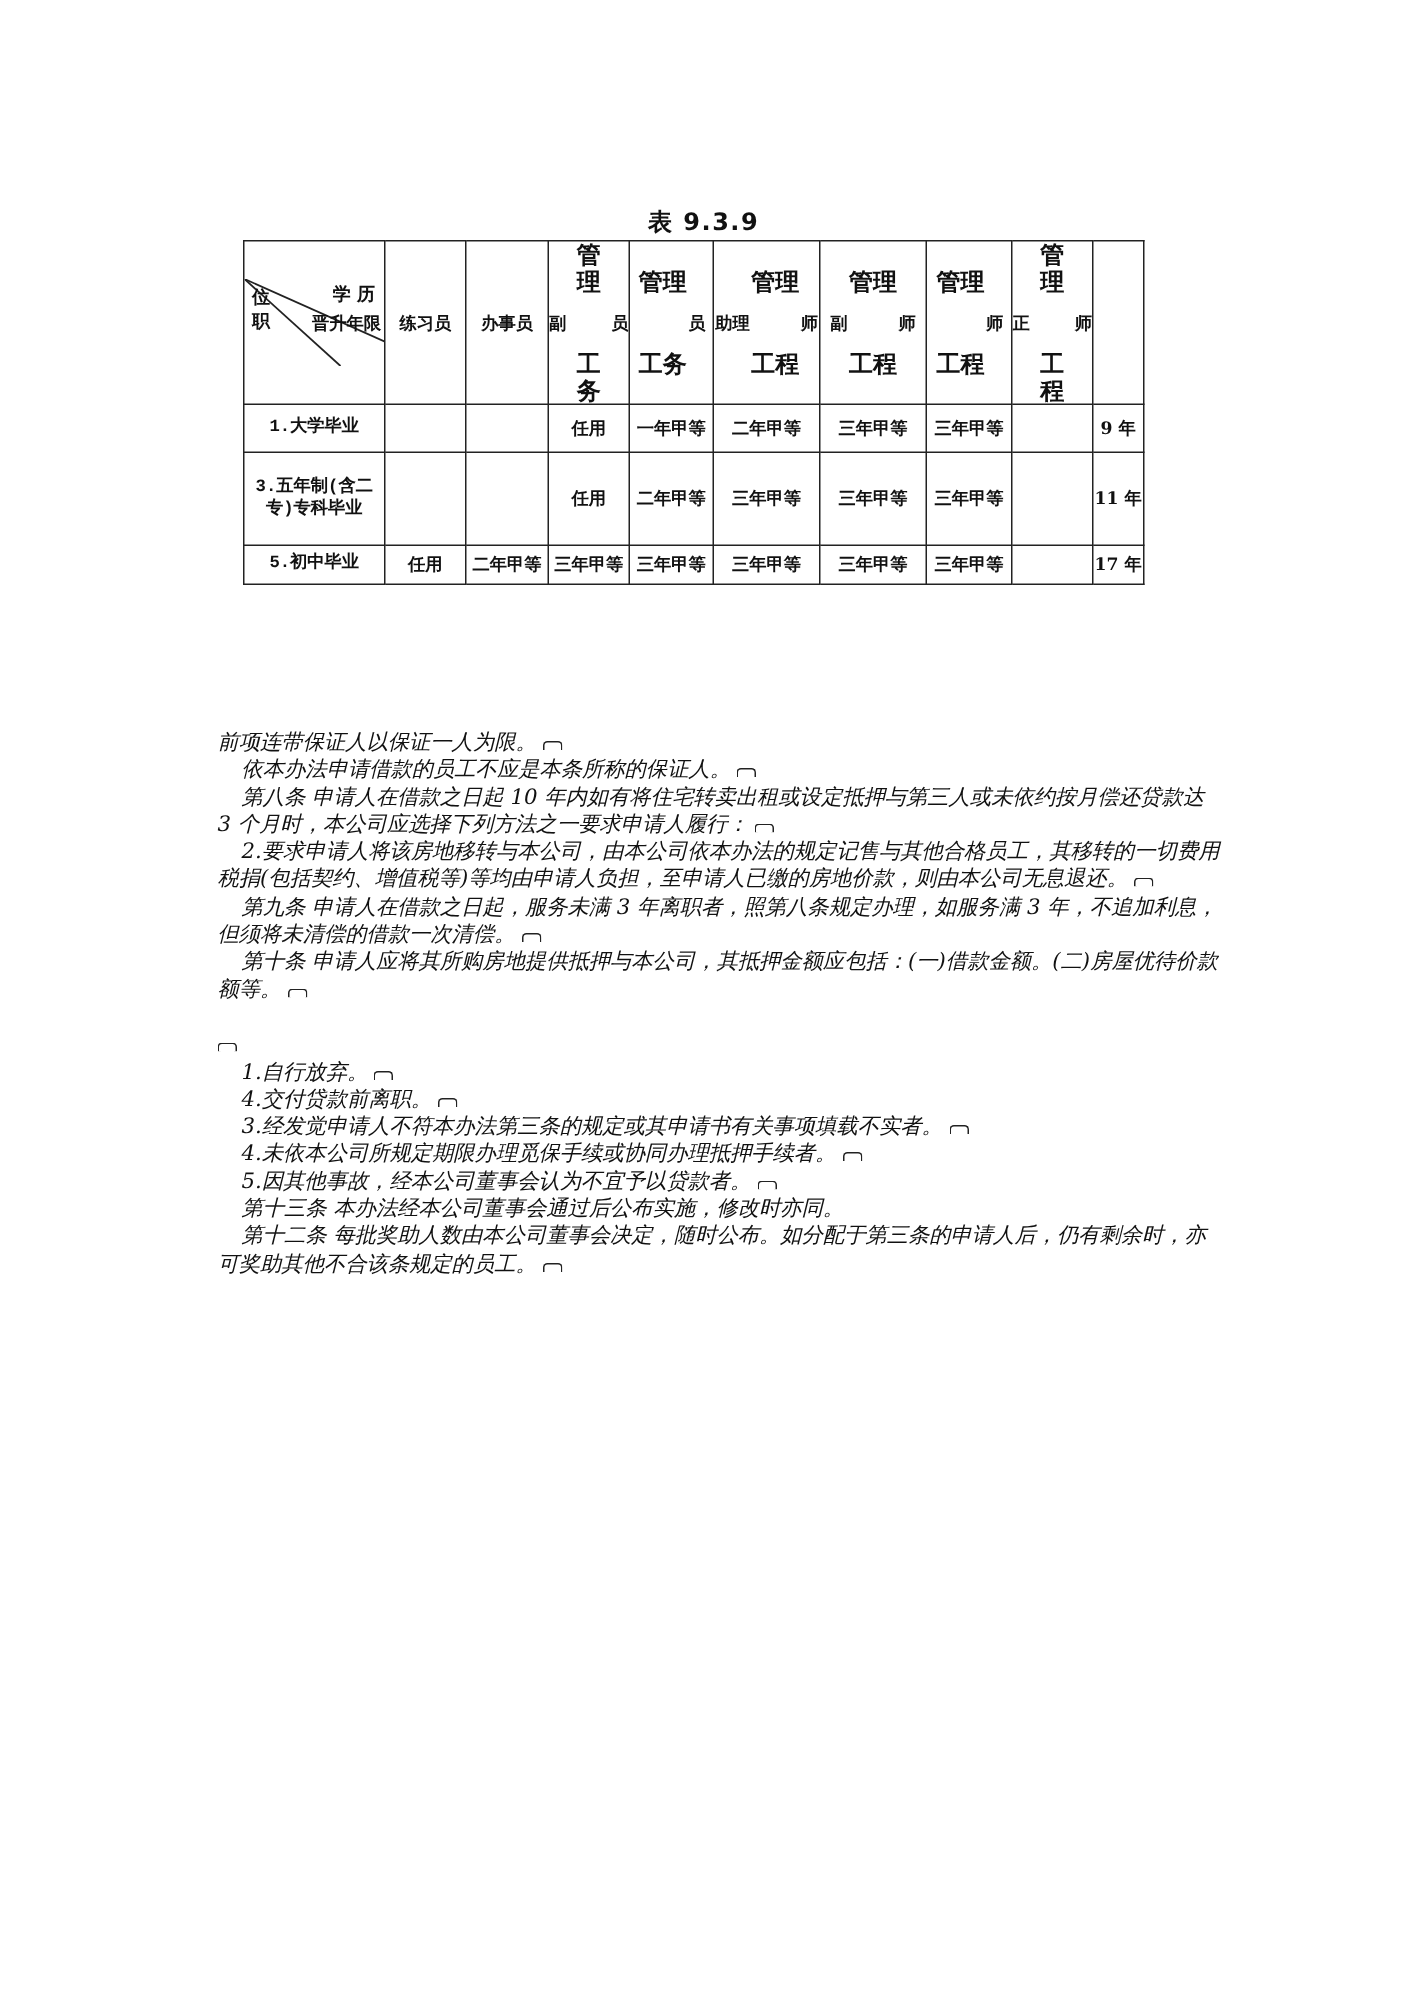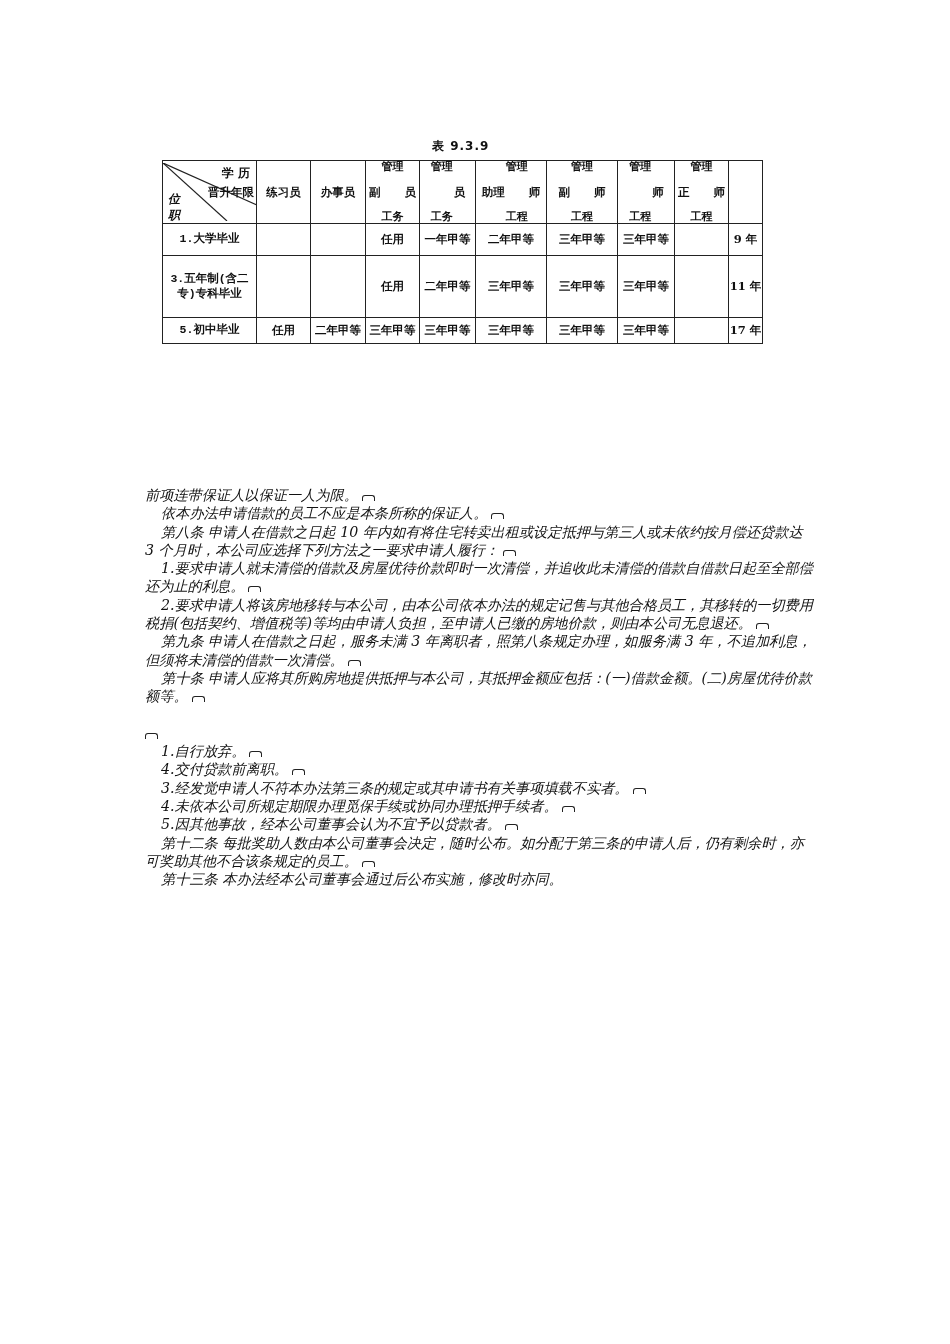--- a/index.html
+++ b/index.html
@@ -1,30 +1,30 @@
 <!DOCTYPE html>
 <html><head>
 <meta charset="utf-8">
 <style>
   html, body { margin:0; padding:0; background:#ffffff; }
   body { width:950px; height:1344px; position:relative; overflow:hidden;
          font-family:"DejaVu Serif","Liberation Serif",serif; color:#111; }
-  .caption { position:absolute; top:138px; left:432px; font-size:12px; font-weight:bold;
+  .caption { position:absolute; top:138px; left:432px; font-size:16px; font-weight:bold;
              letter-spacing:1px; font-family:"DejaVu Sans","Liberation Sans",sans-serif; }
   table.t { position:absolute; top:160px; left:162px; border-collapse:collapse;
             table-layout:fixed; width:600px;
             font-family:"DejaVu Sans","Liberation Sans",sans-serif; font-size:11.5px; font-weight:bold; }
   table.t td, table.t th { border:1.5px solid #222; padding:0; text-align:center; vertical-align:middle;
                            font-weight:bold; line-height:1.3; overflow:hidden; }
   table.t th { height:58px; }
   .hdr-diag { position:relative; width:100%; height:58px; }
   .hdr-diag svg { position:absolute; left:0; top:0; }
   .hdr-diag span { position:absolute; font-size:12px; }
   .stack { display:inline-flex; align-items:center; gap:1px; }
-  .stack .two { display:inline-flex; flex-direction:column; line-height:1.1; font-size:11px;gap:38px; }
+  .stack .two { display:inline-flex; flex-direction:column; line-height:1.1; font-size:16px;gap:38px; }
   td.rowlabel { text-align:left; padding-left:3px; font-size:11.5px;font-family:Liberation Mono, monospace; }
   td.years { text-align:center; font-family:"DejaVu Serif","Liberation Serif",serif; }
   .body-text { position:absolute; top:486px; left:145px; width:670px; font-size:14.2px; line-height:18.3px; }
   .body-text p { margin:0;font-style:italic; }
   .ind { text-indent:16px; }
   .mark { display:inline-block; width:11px; height:5px; border:1.2px solid #222; border-bottom:none;
           border-radius:3px 3px 0 0; margin-left:4px; vertical-align:-1px; }
 </style>
 </head>
 <body>
@@ -47,21 +47,21 @@
   <thead>
     <tr>
       <th>
         <div class="hdr-diag">
           <svg width="94" height="58">
             <line x1="0" y1="0" x2="94" y2="42" stroke="#222" stroke-width="1.2"></line>
             <line x1="0" y1="0" x2="64" y2="58" stroke="#222" stroke-width="1.2"></line>
           </svg>
           <span style="right:6px; top:3px;">学 历</span>
           <span style="right:2px; top:22px; font-size:11.5px;">晋升年限</span>
-          <span style="left:4px; top:28px; width:14px; line-height:16px;font-style:italic;">位职</span>
+          <span style="left:4px; top:4px; width:14px; line-height:16px;">位职</span>
         </div>
       </th>
       <th><span>练习员</span></th>
       <th><span>办事员</span></th>
       <th>
         <span class="stack">
             <span>副</span>
             <span class="two">
               <span>管理</span>
               <span>工务</span>
@@ -159,25 +159,24 @@
       <td></td>
       <td class="years">17 年</td>
     </tr>
   </tbody>
 </table>
 
 <div class="body-text">
   <p><span>前项连带保证人以保证一人为限。</span><span class="mark"></span></p>
   <p class="ind"><span>依本办法申请借款的员工不应是本条所称的保证人。</span><span class="mark"></span></p>
   <p class="ind"><span>第八条  申请人在借款之日起 10 年内如有将住宅转卖出租或设定抵押与第三人或未依约按月偿还贷款达 3 个月时，本公司应选择下列方法之一要求申请人履行：</span><span class="mark"></span></p>
-  <p class="ind"><span>1.要求申请人就未清偿的借款及房屋优待价款即时一次清偿，并追收此未清偿的借款自借款日起至全部偿还为止的利息。</span><span class="mark"></span></p>
   <p class="ind"><span>2.要求申请人将该房地移转与本公司，由本公司依本办法的规定记售与其他合格员工，其移转的一切费用税捐(包括契约、增值税等)等均由申请人负担，至申请人已缴的房地价款，则由本公司无息退还。</span><span class="mark"></span></p>
   <p class="ind"><span>第九条  申请人在借款之日起，服务未满 3 年离职者，照第八条规定办理，如服务满 3 年，不追加利息，但须将未清偿的借款一次清偿。</span><span class="mark"></span></p>
   <p class="ind"><span>第十条  申请人应将其所购房地提供抵押与本公司，其抵押金额应包括：(一)借款金额。(二)房屋优待价款额等。</span><span class="mark"></span></p>
   <p class="ind"><br><span class="mark" style="margin-left:0"></span></p>
   <p class="ind"><span>1.自行放弃。</span><span class="mark"></span></p>
   <p class="ind"><span>4.交付贷款前离职。</span><span class="mark"></span></p>
   <p class="ind"><span>3.经发觉申请人不符本办法第三条的规定或其申请书有关事项填载不实者。</span><span class="mark"></span></p>
   <p class="ind"><span>4.未依本公司所规定期限办理觅保手续或协同办理抵押手续者。</span><span class="mark"></span></p>
   <p class="ind"><span>5.因其他事故，经本公司董事会认为不宜予以贷款者。</span><span class="mark"></span></p>
+  <p class="ind"><span>第十三条  本办法经本公司董事会通过后公布实施，修改时亦同。</span></p>
   <p class="ind"><span>第十二条  每批奖助人数由本公司董事会决定，随时公布。如分配于第三条的申请人后，仍有剩余时，亦可奖助其他不合该条规定的员工。</span><span class="mark"></span></p>
-  <p class="ind"><span>第十三条  本办法经本公司董事会通过后公布实施，修改时亦同。</span></p>
 </div>
 
 </body></html>

